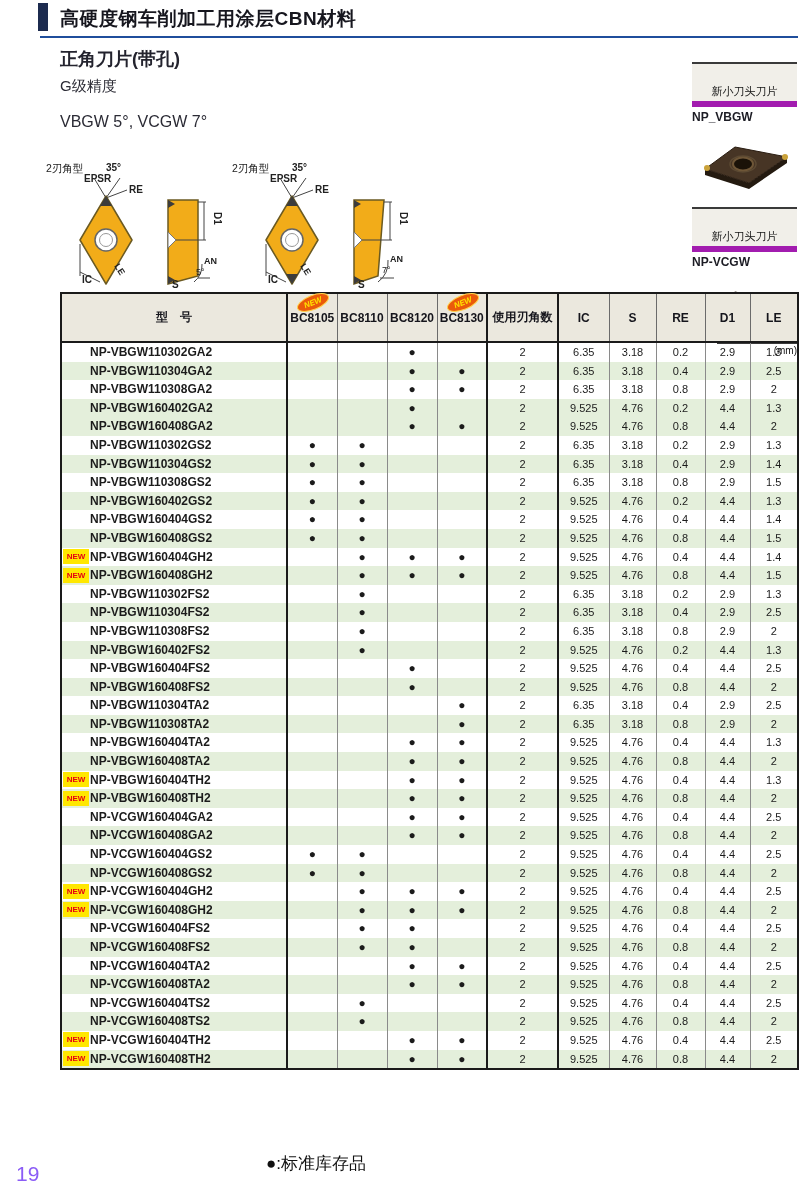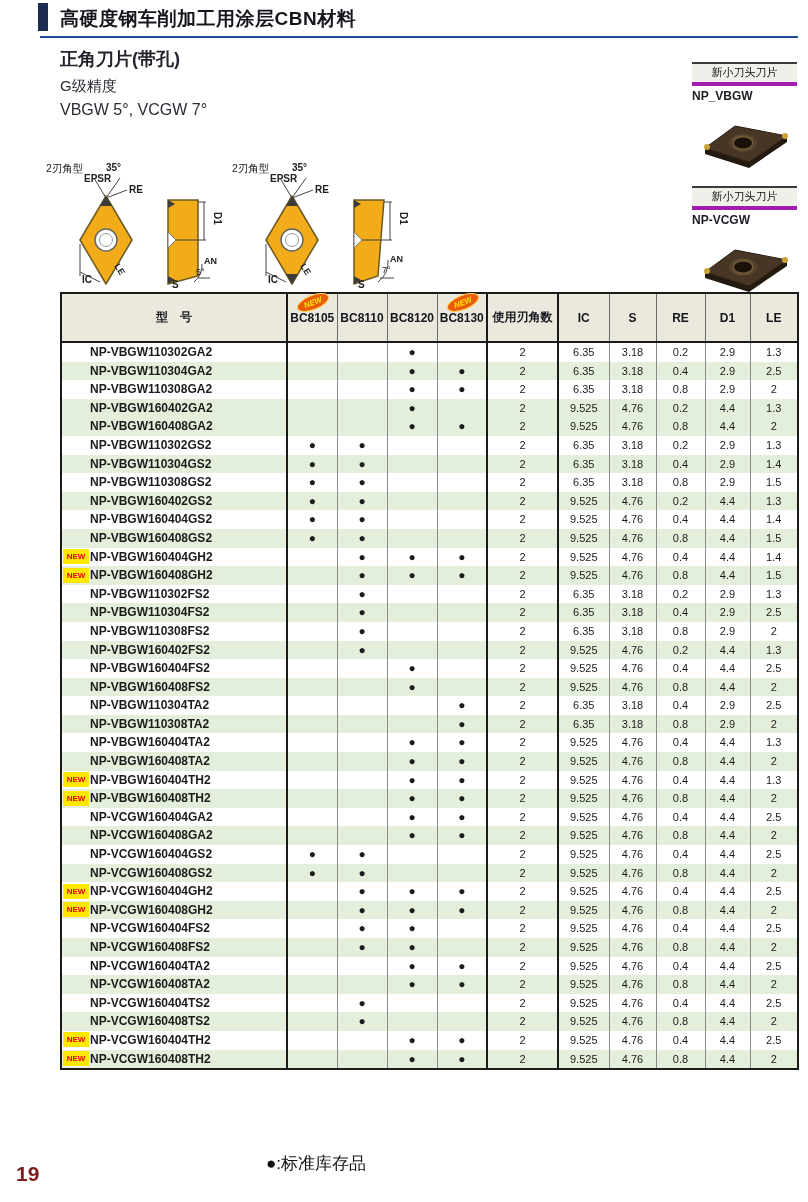--- a/index.html
+++ b/index.html
@@ -7,31 +7,31 @@
     font-family:"Liberation Sans","DejaVu Sans",sans-serif; color:#1c1c24; }
 
   
   .hbar { position:absolute; left:38px; top:3px; width:10px; height:28px; background:#1c2b4f; }
   .htitle { position:absolute; left:60px; top:6px; font-size:19px; font-weight:bold; letter-spacing:.5px; color:#16161e; }
   .hrule { position:absolute; left:40px; top:36px; width:758px; height:2px; background:#1f4e9c; }
 
   .intro { position:absolute; left:60px; top:47px; }
   .intro .t1 { font-size:18px; font-weight:bold; color:#23232e; }
   .intro .t2 { font-size:15px; margin-top:6px; color:#2b2b35; }
-  .intro .t3 { font-size:16px; margin-top:5px; color:#2b2b35; }
+  .intro .t3 { font-size:16px; margin-top:17px; color:#2b2b35; }
 
   
   .diagram { position:absolute; top:160px; }
   .dg1 { left:44px; } .dg2 { left:230px; }
   svg text { fill:#222; }
 
   
   .products { position:absolute; left:692px; top:62px; width:105px; }
-  .ptag { border-top:2px solid #3a3a3a; border-bottom:4px solid #a21caf; background:#f1efe9;
-          font-size:11px; text-align:center; padding:1px 0 2px; color:#111; }
+  .ptag { border-top:2px solid #3a3a3a; border-bottom:6px solid #a21caf; background:#f1efe9;
+          font-size:11px; text-align:center; padding:20px 0 2px; color:#111; }
   .pname { font-weight:bold; font-size:12px; text-align:left; padding:3px 0 1px; }
   .pphoto { display:block; margin:8px auto 8px; }
   .pgap { height:10px; }
   .punit-line { width:80px; margin:2px 0 0 auto; border-top:2px solid #3a3a3a; }
   .punit { text-align:right; font-size:10px; padding-top:1px; color:#111; }
 
   
   table.spec { position:absolute; left:60px; top:292px; width:737px;
     border-collapse:collapse; table-layout:fixed; border:2px solid #1a1a1a; }
   .spec th { background:#ebe8de; border-left:1px solid #6b6b6b; border-right:1px solid #6b6b6b;
@@ -51,21 +51,21 @@
 
   .oval { position:absolute; top:1px; left:8px; width:34px; height:15px; line-height:13px;
     background:#ea5a0b; border:1px solid #ffd24a; border-radius:50%;
     color:#ffe300; font-size:8px; font-weight:bold; font-style:italic; text-align:center;
     transform:rotate(-22deg); }
   .newtag { position:absolute; left:1px; top:1.5px; width:26px; height:15px; line-height:15px;
     background:#ffe700; color:#e60012; font-size:8px; font-weight:bold; text-align:center; }
 
   
   .footnote { position:absolute; left:222px; top:1152px; font-size:17px; color:#111;margin-left:44px; }
-  .pageno { position:absolute; left:16px; top:1162px; font-size:21px; font-weight:bold; color:#7f1d1d; }
+  .pageno { position:absolute; left:16px; top:1162px; font-size:21px; font-weight:normal; color:#8b5cf6; }
 </style>
 </head>
 <body>
 
 <div class="hbar"></div>
 <div class="htitle">高硬度钢车削加工用涂层CBN材料</div>
 <div class="hrule"></div>
 
 <div class="intro">
   <div class="t1">正角刀片(带孔)</div>

